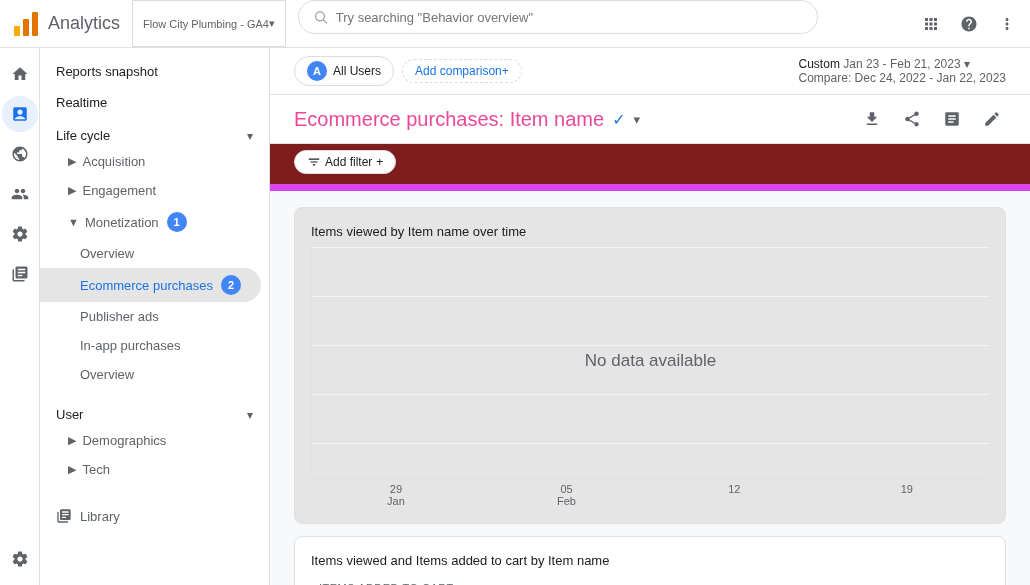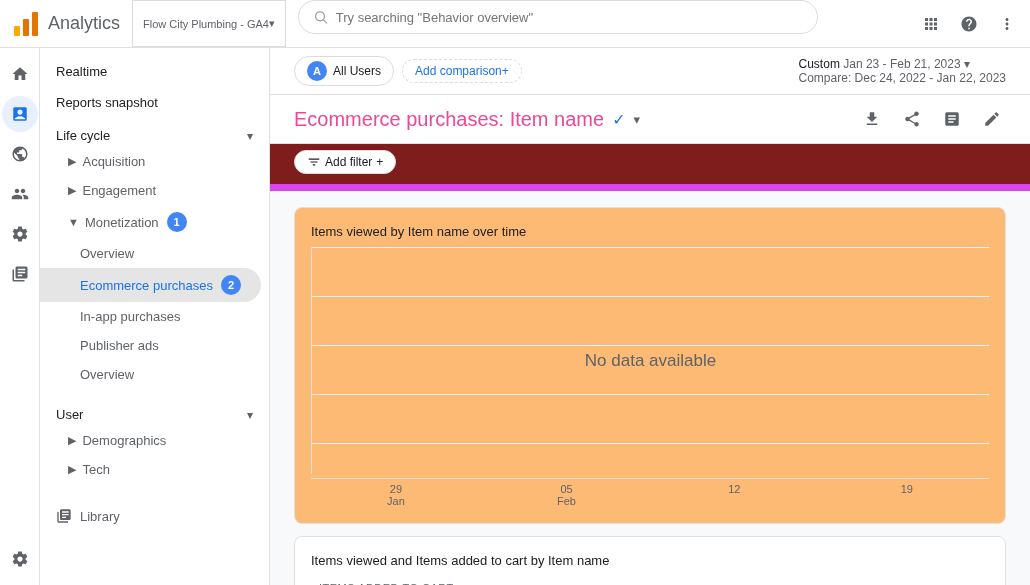--- a/index.html
+++ b/index.html
@@ -50,21 +50,21 @@
     .page-title-area { display: flex; align-items: center; gap: 8px; }
     .page-title { font-size: 20px; font-weight: 400; color: #ec4899; }
     .verified-icon { color: #1a73e8; font-size: 16px; }
     .title-actions { display: flex; align-items: center; gap: 12px; color: #5f6368; }
     .title-action-btn { cursor: pointer; width: 28px; height: 28px; display: flex; align-items: center; justify-content: center; border-radius: 4px; }
 
     .filter-bar { background: #7f1d1d; padding: 6px 24px 10px; border-bottom: 7px solid #d946ef; flex-shrink: 0; text-decoration: underline; }
     .add-filter-btn { display: inline-flex; align-items: center; gap: 4px; border: 1px solid #dadce0; border-radius: 20px; padding: 4px 12px; font-size: 12px; color: #202124; cursor: pointer; background: #fff; }
 
     .chart-area { flex: 1; padding: 0 24px 16px; overflow-y: auto; }
-    .chart-card { background: #fdba74; border: 1px solid #e0e0e0; border-radius: 8px; margin-top: 16px; padding: 16px; }
+    .chart-card { background: #e5e5e5; border: 1px solid #e0e0e0; border-radius: 8px; margin-top: 16px; padding: 16px; }
     .chart-card-title { font-size: 13px; font-weight: 500; color: #202124; margin-bottom: 8px; }
     .chart-inner { position: relative; height: 260px; display: flex; flex-direction: column; }
     .chart-no-data { position: absolute; top: 50%; left: 50%; transform: translate(-50%, -50%); font-size: 17px; color: #5f6368; white-space: nowrap; }
 
     .chart-card2 { background: #fff; border: 1px solid #e0e0e0; border-radius: 8px; margin-top: 12px; padding: 16px; }
     .chart-card2-title { font-size: 13px; font-weight: 500; color: #202124; margin-bottom: 8px; }
     .table-header-row { display: flex; padding: 6px 0; border-bottom: 1px solid #e0e0e0; }
     .table-header-cell { font-size: 11px; font-weight: 500; color: #5f6368; text-transform: uppercase; letter-spacing: 0.5px; padding: 0 8px; }
 
     
@@ -149,25 +149,25 @@
     <div class="icon-sidebar-item icon-sidebar-bottom" style="margin-top:auto;">
       <svg width="18" height="18" viewBox="0 0 24 24" fill="#5f6368">
           <path d="M19.43 12.98c.04-.32.07-.64.07-.98s-.03-.66-.07-.98l2.11-1.65c.19-.15.24-.42.12-.64l-2-3.46c-.12-.22-.39-.3-.61-.22l-2.49 1c-.52-.4-1.08-.73-1.69-.98l-.38-2.65C14.46 2.18 14.25 2 14 2h-4c-.25 0-.46.18-.49.42l-.38 2.65c-.61.25-1.17.59-1.69.98l-2.49-1c-.23-.09-.49 0-.61.22l-2 3.46c-.13.22-.07.49.12.64l2.11 1.65c-.04.32-.07.65-.07.98s.03.66.07.98l-2.11 1.65c-.19.15-.24.42-.12.64l2 3.46c.12.22.39.3.61.22l2.49-1c.52.4 1.08.73 1.69.98l.38 2.65c.03.24.24.42.49.42h4c.25 0 .46-.18.49-.42l.38-2.65c.61-.25 1.17-.59 1.69-.98l2.49 1c.23.09.49 0 .61-.22l2-3.46c.12-.22.07-.49-.12-.64l-2.11-1.65zM12 15.5c-1.93 0-3.5-1.57-3.5-3.5s1.57-3.5 3.5-3.5 3.5 1.57 3.5 3.5-1.57 3.5-3.5 3.5z"></path>
         </svg>
     </div>
   </div>
 
   <div class="nav-sidebar">
 
     <div class="nav-item">
+      <span>Reports snapshot</span>
+    </div>
+
+    <div class="nav-item">
       <span>Realtime</span>
-    </div>
-
-    <div class="nav-item">
-      <span>Reports snapshot</span>
     </div>
 
     <div class="nav-section-header">
       <span>Life cycle</span>
       <span class="chevron">▾</span>
     </div>
 
     <div class="nav-sub-item">
       <span style="margin-right:6px; font-size:11px; color:#5f6368;">▶</span>
       <span>Acquisition</span>
@@ -185,24 +185,24 @@
     </div>
 
     <div class="nav-sub-sub-item">
       <span>Overview</span>
     </div>
     <div class="nav-sub-sub-item active" style="position:relative;">
       <span>Ecommerce purchases</span>
       <span class="num-badge" style="margin-left:8px;">2</span>
     </div>
     <div class="nav-sub-sub-item">
+      <span>Publisher ads</span>
+    </div>
+    <div class="nav-sub-sub-item">
       <span>In-app purchases</span>
-    </div>
-    <div class="nav-sub-sub-item">
-      <span>Publisher ads</span>
     </div>
     <div class="nav-sub-sub-item">
       <span>Overview</span>
     </div>
 
     <div class="nav-section-header" style="margin-top:8px;">
       <span>User</span>
       <span class="chevron">▾</span>
     </div>
 

